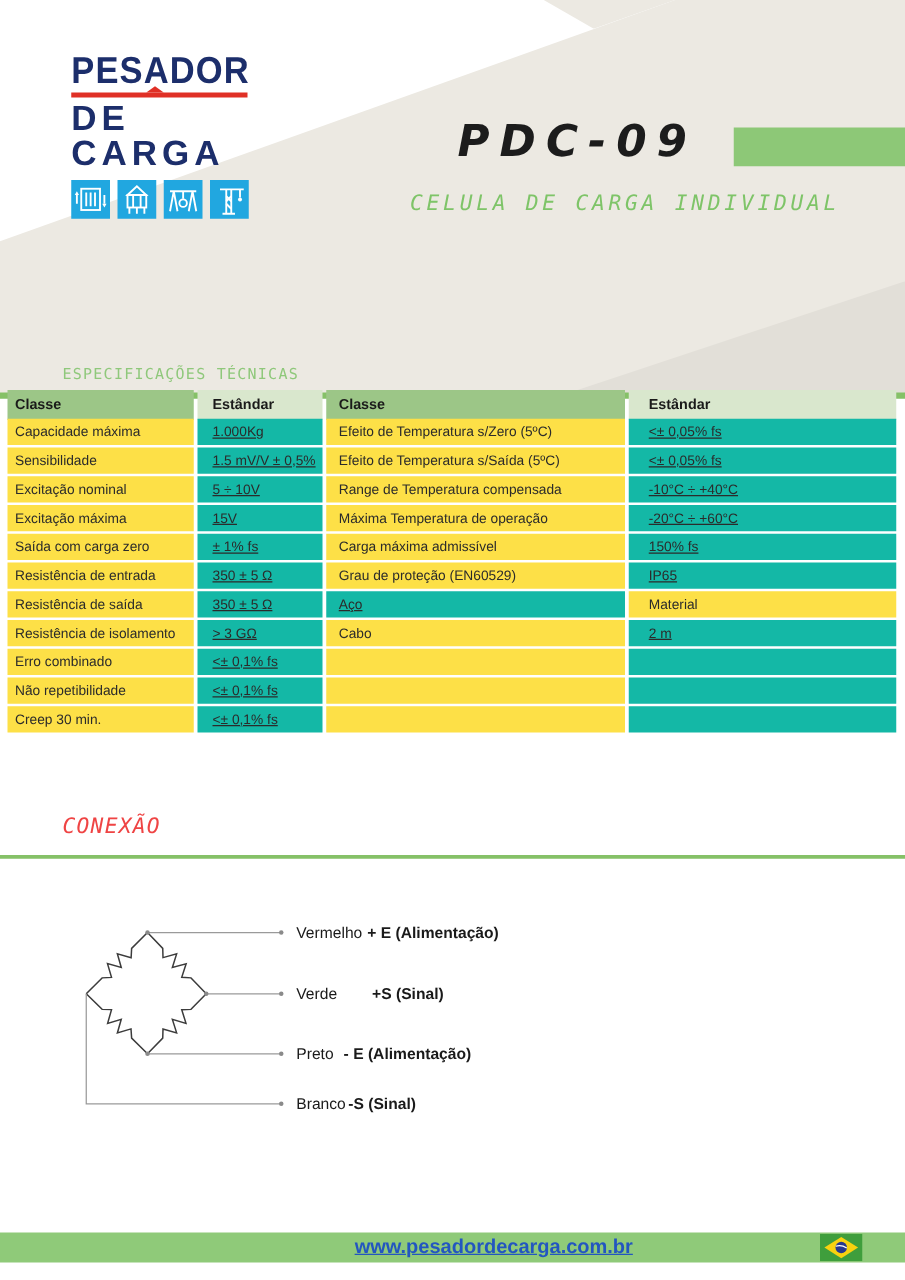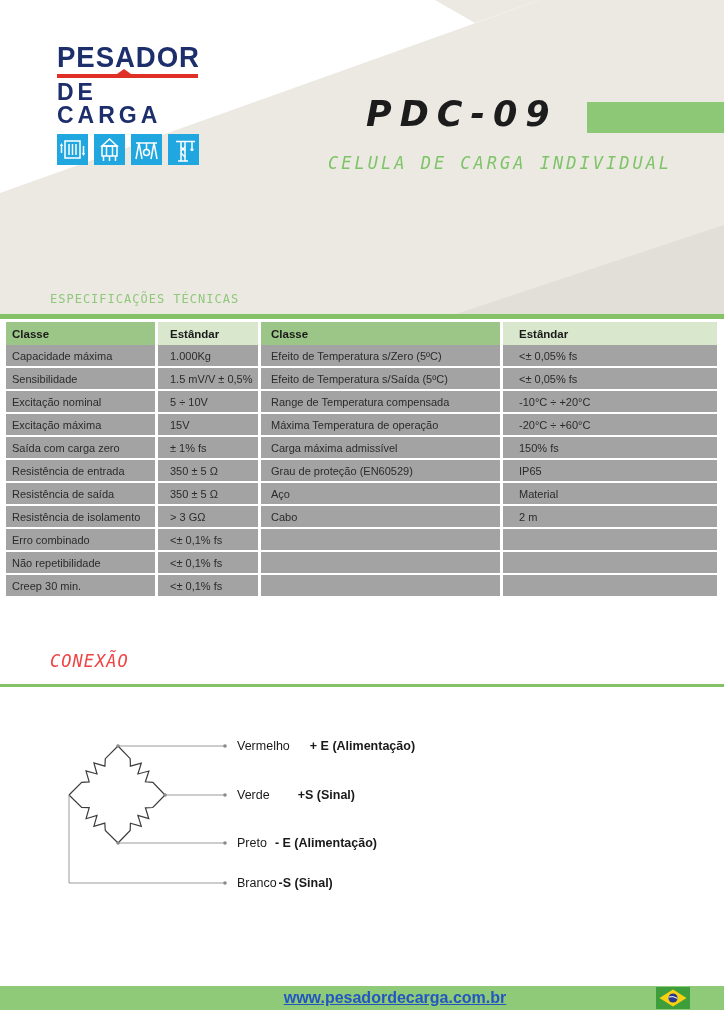--- a/index.html
+++ b/index.html
@@ -15,63 +15,63 @@
             clip-path:polygon(724px 225px,724px 316px,450px 316px);}
 
   
   .logo{position:absolute;left:57px;top:42px;width:150px;}
   .logo-line1{font-weight:bold;font-size:30px;letter-spacing:1px;color:#1c2e6b;
               transform:scaleX(.92);transform-origin:left;line-height:1;}
   .logo-rule{position:relative;width:141px;height:4px;background:#e03026;margin-top:2px;}
   .logo-rule-peak{position:absolute;left:60px;top:-5px;width:0;height:0;
                   border-left:7px solid transparent;border-right:7px solid transparent;
                   border-bottom:5px solid #e03026;}
-  .logo-line2{font-weight:bold;font-size:23px;letter-spacing:4px;color:#1c2e6b;
+  .logo-line2{font-weight:bold;font-size:28px;letter-spacing:4px;color:#1c2e6b;
               margin-top:3px;line-height:1;}
   .logo-icons{display:flex;gap:6px;margin-top:7px;}
   .logo-icon{width:31px;height:31px;background:#21a7e0;display:block;}
 
   
   .model-title{position:absolute;left:366px;top:94px;font-family:"DejaVu Sans",sans-serif;
                font-weight:bold;font-style:italic;font-size:35px;letter-spacing:8px;color:#1c1c1c;}
   .model-bar{position:absolute;left:587px;top:102px;width:137px;height:31px;background:#8dc877;}
   .subtitle{position:absolute;left:328px;top:153px;font-family:"DejaVu Sans Mono",monospace;
             font-style:italic;font-size:17px;letter-spacing:3px;color:#7ec468;}
 
   
   .spec-title{position:absolute;left:50px;top:292px;font-family:"DejaVu Sans Mono",monospace;
               font-size:12px;letter-spacing:1px;color:#8fc87b;}
   .spec-rule{position:absolute;left:0;top:314px;width:724px;height:5px;background:#85c167;}
   .conn-title{position:absolute;left:50px;top:651px;font-family:"DejaVu Sans Mono",monospace;
               font-style:italic;font-size:17px;letter-spacing:1px;color:#ef4444;}
   .conn-rule{position:absolute;left:0;top:684px;width:724px;height:3px;background:#85c167;}
 
   
-  .specs-table{position:absolute;left:6px;top:322px;width:712px;display:grid;
+  .specs-table{position:absolute;left:6px;top:312px;width:712px;display:grid;
                grid-template-columns:149px 100px 239px 214px;column-gap:3px;row-gap:2px;
                grid-auto-rows:21px;font-size:11px;color:#2b2b2b;text-align:right;}
   .cell{display:flex;align-items:center;overflow:hidden;white-space:nowrap;}
   .cell.h{height:24px;font-weight:bold;font-size:11.5px;color:#1a1a1a;}
   .h-label{background:#9cc687;}
   .h-value{background:#d9e7cd;}
-  .c-label{background:#a3a3a3;}
-  .c-value{background:#a3a3a3;}
+  .c-label{background:#fde047;}
+  .c-value{background:#14b8a6;text-decoration:underline;}
   .specs-table > .cell:nth-child(4n+1){padding-left:6px;}
   .specs-table > .cell:nth-child(4n+2){padding-left:12px;}
   .specs-table > .cell:nth-child(4n+3){padding-left:10px;}
   .specs-table > .cell:nth-child(4n+4){padding-left:16px;}
 
   
   .bridge-svg{position:absolute;left:50px;top:733px;}
   .bridge-line{fill:none;stroke:#3c3c3c;stroke-width:1.2;stroke-linejoin:miter;}
   .wire-line{fill:none;stroke:#9a9a9a;stroke-width:1;}
   .wire-dot{fill:#8a8a8a;}
   .wire-label{position:absolute;left:237px;font-size:12.5px;color:#1a1a1a;white-space:nowrap;}
   .wire-label .sig{font-weight:bold;}
-  .wire-label-1{top:739px;} .wire-label-1 .sig{margin-left:20px;}
+  .wire-label-1{top:739px;} .wire-label-1 .sig{margin-left:4px;}
   .wire-label-2{top:788px;} .wire-label-2 .sig{margin-left:28px;}
   .wire-label-3{top:836px;} .wire-label-3 .sig{margin-left:8px;}
   .wire-label-4{top:876px;} .wire-label-4 .sig{margin-left:2px;}
 
   
   .footer-bar{position:absolute;left:0;top:986px;width:724px;height:24px;background:#8fca79;
               display:flex;align-items:center;justify-content:center;padding-left:33px;}
   .footer-link{font-size:16px;font-weight:bold;color:#2356c0;text-decoration:underline;cursor:pointer;}
   .flag{position:absolute;left:656px;top:987px;width:34px;height:22px;}
 </style>
@@ -156,21 +156,21 @@
       <div class="cell c-value">1.000Kg</div>
       <div class="cell c-label">Efeito de Temperatura s/Zero (5ºC)</div>
       <div class="cell c-value">&lt;± 0,05% fs</div>
       <div class="cell c-label">Sensibilidade</div>
       <div class="cell c-value">1.5 mV/V ± 0,5%</div>
       <div class="cell c-label">Efeito de Temperatura s/Saída (5ºC)</div>
       <div class="cell c-value">&lt;± 0,05% fs</div>
       <div class="cell c-label">Excitação nominal</div>
       <div class="cell c-value">5 ÷ 10V</div>
       <div class="cell c-label">Range de Temperatura compensada</div>
-      <div class="cell c-value">-10°C ÷ +20°C</div>
+      <div class="cell c-value">-10°C ÷ +40°C</div>
       <div class="cell c-label">Excitação máxima</div>
       <div class="cell c-value">15V</div>
       <div class="cell c-label">Máxima Temperatura de operação</div>
       <div class="cell c-value">-20°C ÷ +60°C</div>
       <div class="cell c-label">Saída com carga zero</div>
       <div class="cell c-value">± 1% fs</div>
       <div class="cell c-label">Carga máxima admissível</div>
       <div class="cell c-value">150% fs</div>
       <div class="cell c-label">Resistência de entrada</div>
       <div class="cell c-value">350 ± 5 Ω</div>

